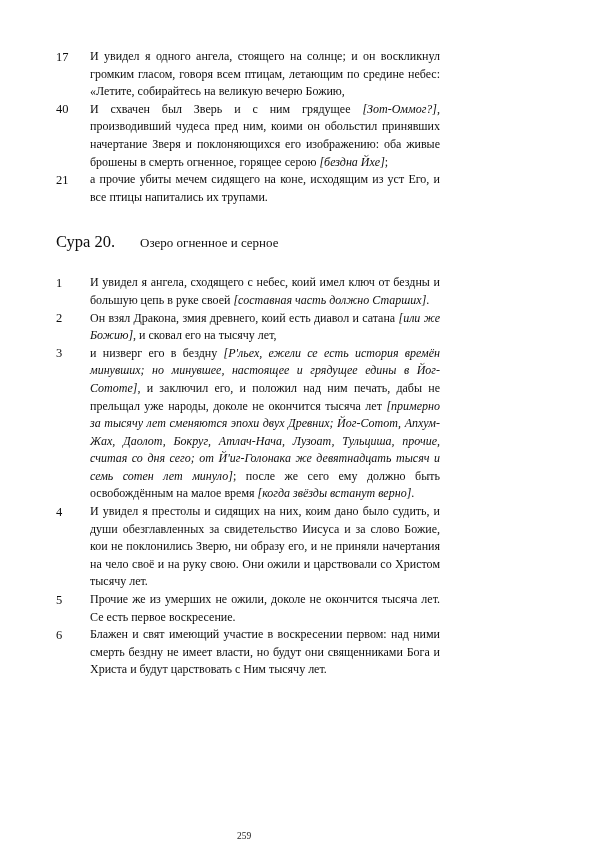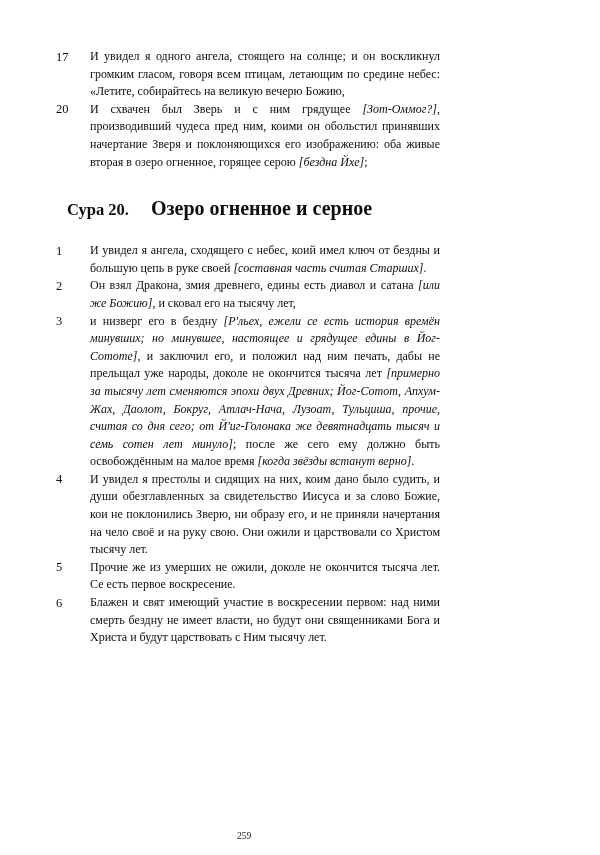--- a/index.html
+++ b/index.html
@@ -45,29 +45,28 @@
   .verse-text i {
     font-style: italic;
   }
   .sura-head {
     display: flex;
     align-items: baseline;
     margin-top: 26px;
     margin-bottom: 22px;
   }
   .sura-label {
-    font-weight: bold;
+    font-weight: normal;
     font-size: 16.5px;
     width: 84px;
     flex: 0 0 84px;
-    margin-left: 11px;
   }
   .sura-title {
-    font-weight: bold;
-    font-size: 20px;
+    font-weight: normal;
+    font-size: 13px;
   }
   .page-number {
     position: absolute;
     left: 0;
     right: 8px;
     bottom: 14px;
     text-align: center;
     font-size: 9.5px;
     color: #222;
   }
@@ -76,38 +75,42 @@
 <body>
 
 <div class="page">
 
   <div class="verses-top">
       <div class="verse">
         <div class="verse-num">17</div>
         <div class="verse-text">И увидел я одного ангела, стоящего на солнце; и он воскликнул громким гласом, говоря всем птицам, летающим по средине небес: «Летите, собирайтесь на великую вечерю Божию,</div>
       </div>
       <div class="verse">
-        <div class="verse-num">20</div>
-        <div class="verse-text"><span>И схвачен был Зверь и с ним грядущее </span><i>[Зот-Оммог?]</i><span>, производивший чудеса пред ним, коими он обольстил принявших начертание Зверя и поклоняющихся его изображению: оба живые вторая в озеро огненное, горящее серою </span><i>[бездна Йхе]</i><span>;</span></div>
+        <div class="verse-num">40</div>
+        <div class="verse-text"><span>И схвачен был Зверь и с ним грядущее </span><i>[Зот-Оммог?]</i><span>, производивший чудеса пред ним, коими он обольстил принявших начертание Зверя и поклоняющихся его изображению: оба живые брошены в смерть огненное, горящее серою </span><i>[бездна Йхе]</i><span>;</span></div>
+      </div>
+      <div class="verse">
+        <div class="verse-num">21</div>
+        <div class="verse-text">а прочие убиты мечем сидящего на коне, исходящим из уст Его, и все птицы напитались их трупами.</div>
       </div>
     </div>
 
   <div class="sura-head">
     <span class="sura-label">Сура 20.</span>
     <span class="sura-title">Озеро огненное и серное</span>
   </div>
 
   <div class="verses-bottom">
       <div class="verse">
         <div class="verse-num">1</div>
-        <div class="verse-text"><span>И увидел я ангела, сходящего с небес, коий имел ключ от бездны и большую цепь в руке своей </span><i>[составная часть считая Старших]</i><span>.</span></div>
+        <div class="verse-text"><span>И увидел я ангела, сходящего с небес, коий имел ключ от бездны и большую цепь в руке своей </span><i>[составная часть должно Старших]</i><span>.</span></div>
       </div>
       <div class="verse">
         <div class="verse-num">2</div>
-        <div class="verse-text"><span>Он взял Дракона, змия древнего, едины есть диавол и сатана </span><i>[или же Божию]</i><span>, и сковал его на тысячу лет,</span></div>
+        <div class="verse-text"><span>Он взял Дракона, змия древнего, коий есть диавол и сатана </span><i>[или же Божию]</i><span>, и сковал его на тысячу лет,</span></div>
       </div>
       <div class="verse">
         <div class="verse-num">3</div>
         <div class="verse-text"><span>и низверг его в бездну </span><i>[Р'льех, ежели се есть история времён минувших; но минувшее, настоящее и грядущее едины в Йог-Сототе]</i><span>, и заключил его, и положил над ним печать, дабы не прельщал уже народы, доколе не окончится тысяча лет </span><i>[примерно за тысячу лет сменяются эпохи двух Древних; Йог-Сотот, Апхум-Жах, Даолот, Бокруг, Атлач-Нача, Лузоат, Тульциша, прочие, считая со дня сего; от Й'иг-Голонака же девятнадцать тысяч и семь сотен лет минуло]</i><span>; после же сего ему должно быть освобождённым на малое время </span><i>[когда звёзды встанут верно]</i><span>.</span></div>
       </div>
       <div class="verse">
         <div class="verse-num">4</div>
         <div class="verse-text">И увидел я престолы и сидящих на них, коим дано было судить, и души обезглавленных за свидетельство Иисуса и за слово Божие, кои не поклонились Зверю, ни образу его, и не приняли начертания на чело своё и на руку свою. Они ожили и царствовали со Христом тысячу лет.</div>
       </div>
       <div class="verse">

